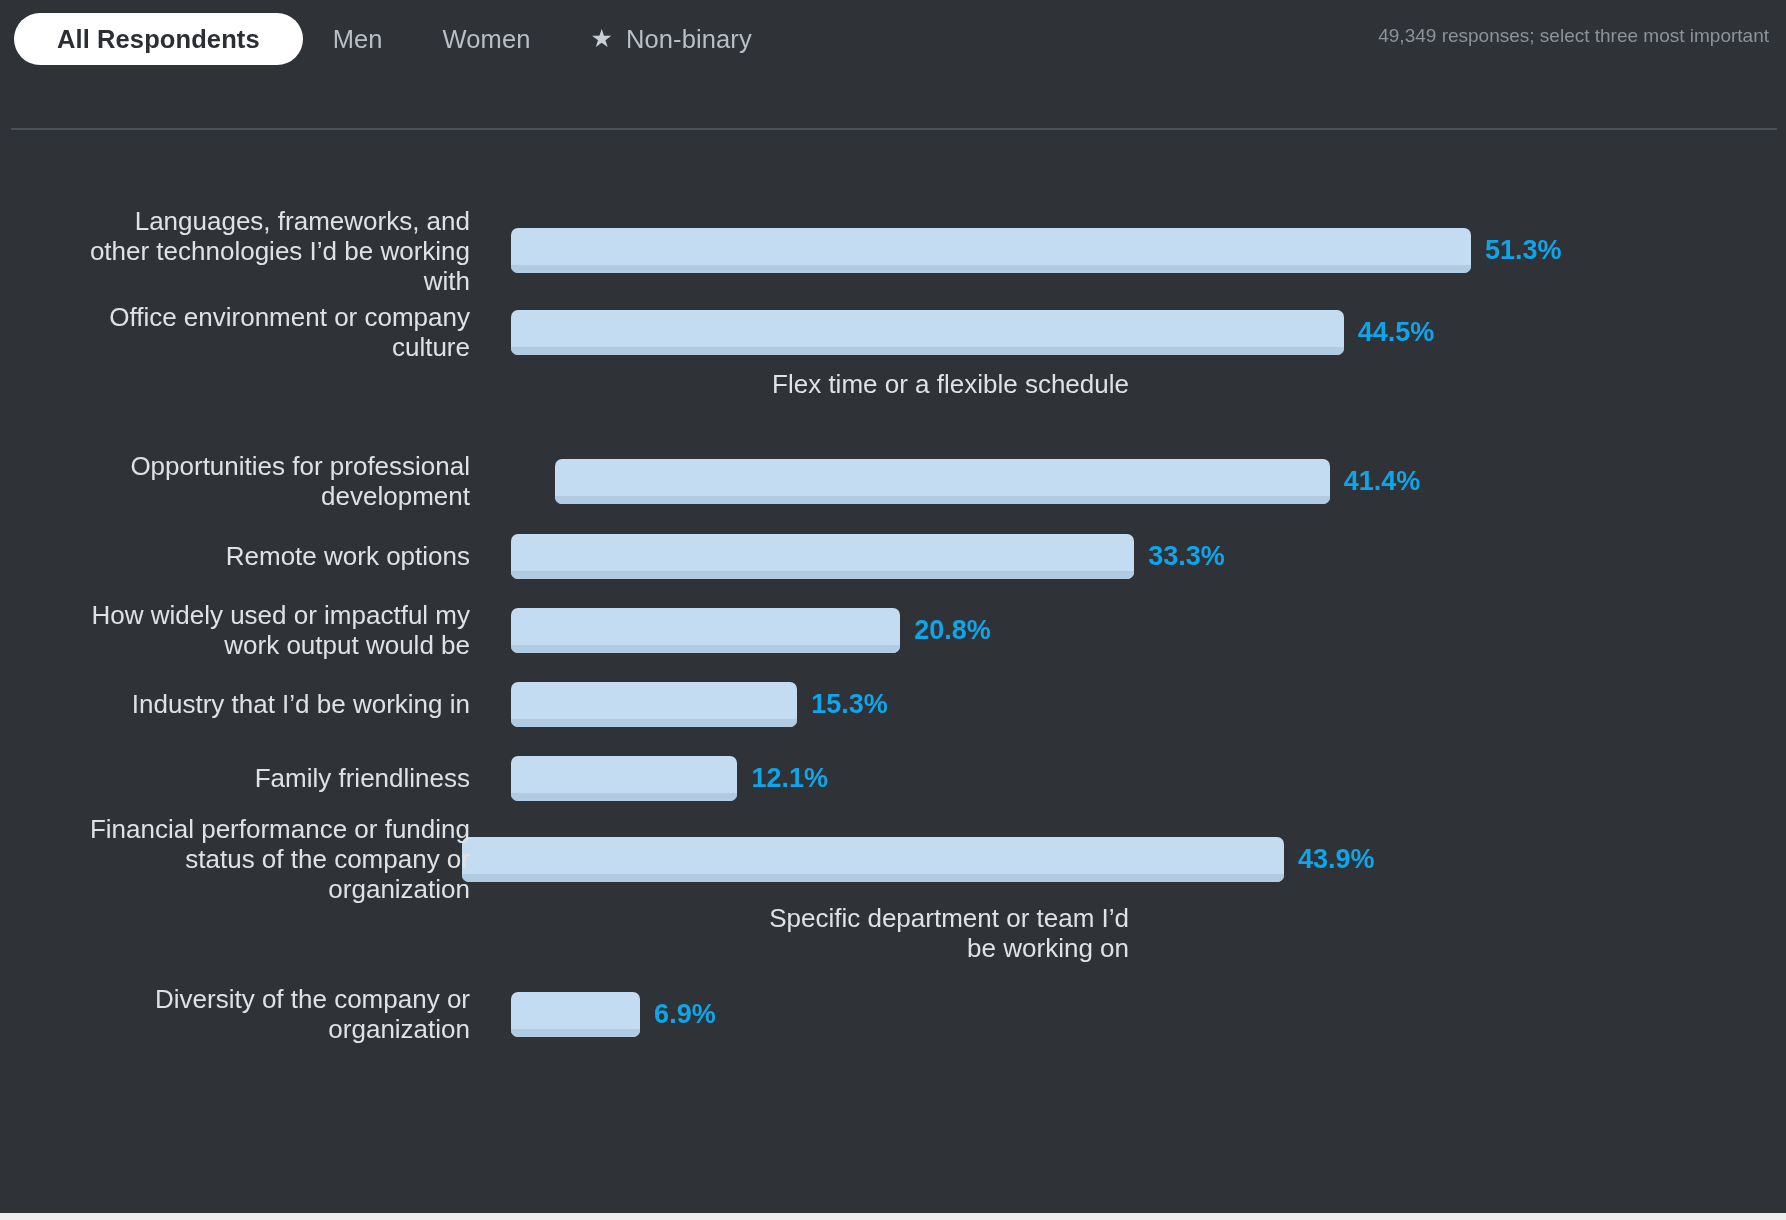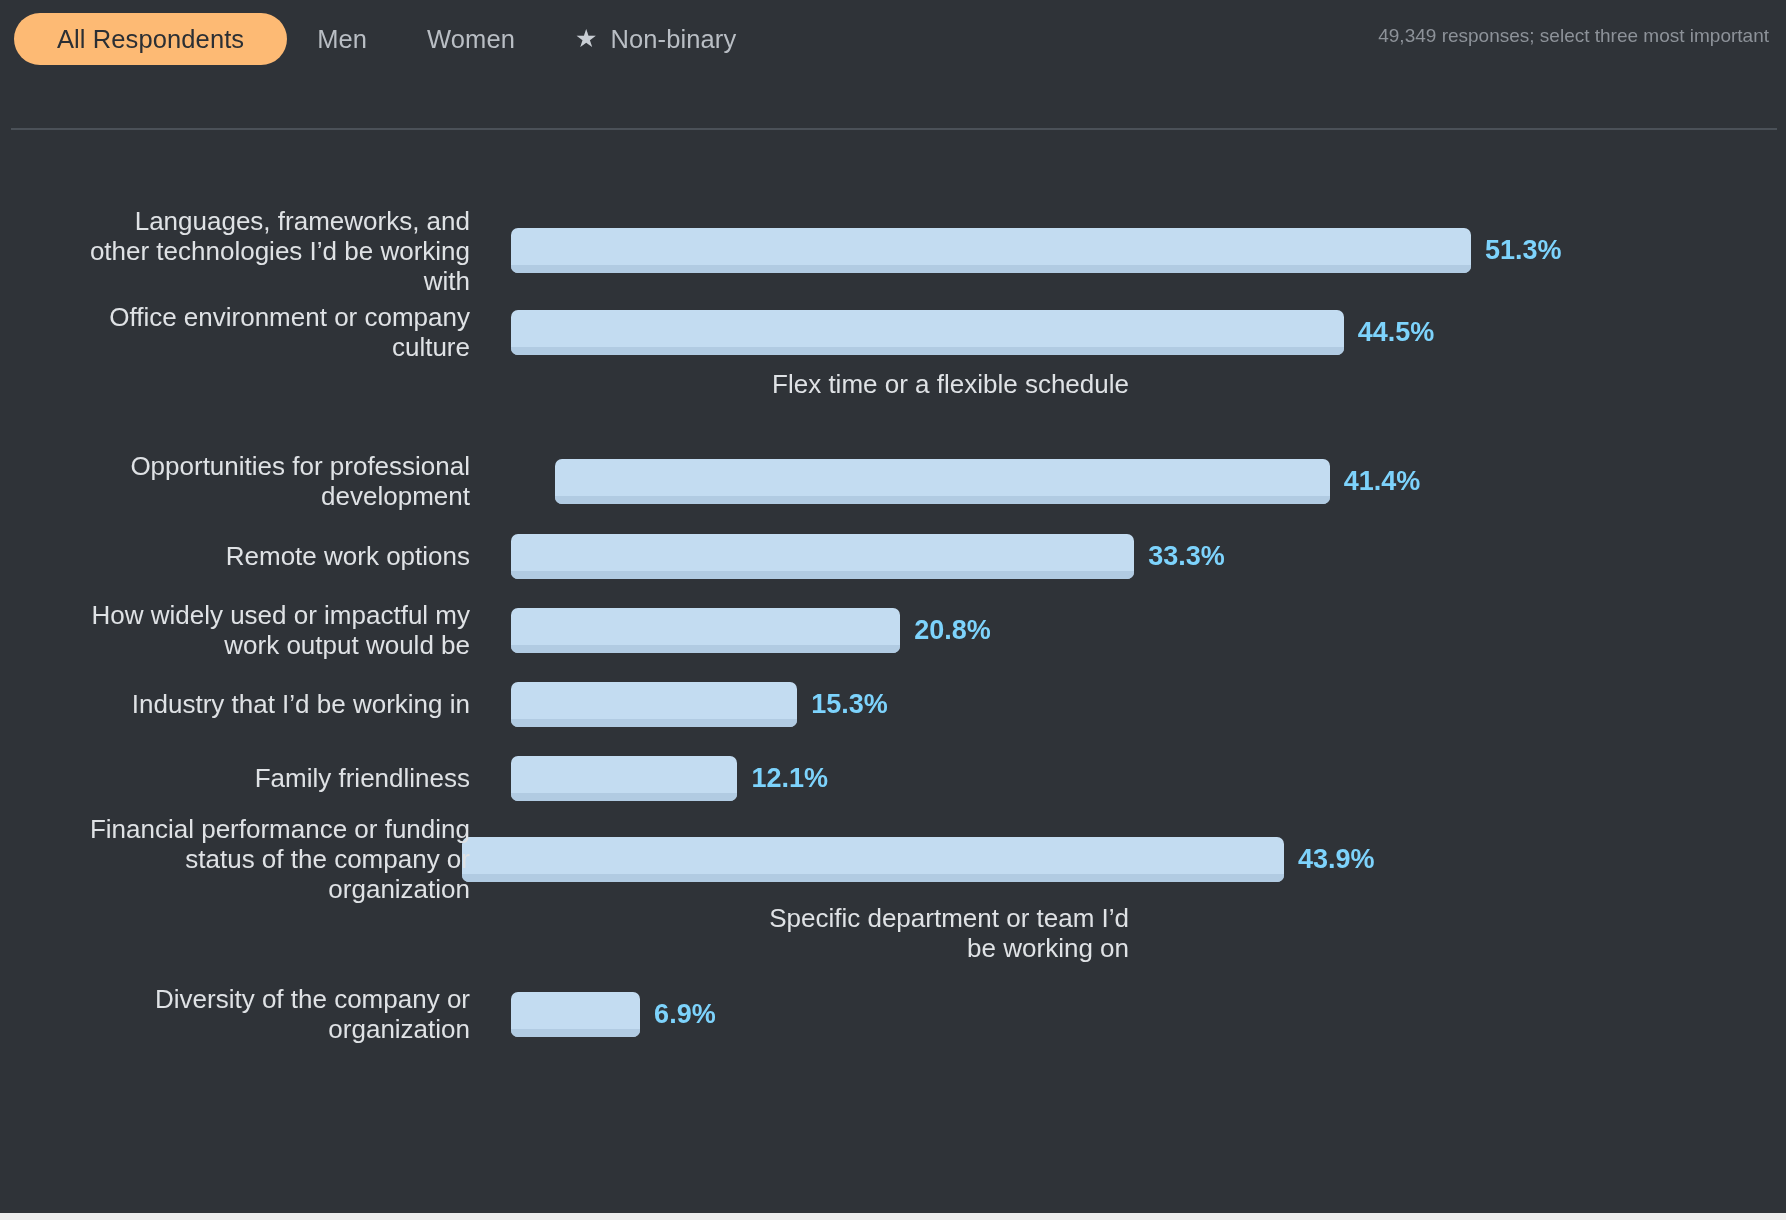--- a/index.html
+++ b/index.html
@@ -48,23 +48,24 @@
     padding: 0 30px;
     border-radius: 26px;
     font-size: 25.5px;
     color: #b9bec4;
     white-space: nowrap;
     cursor: pointer;
     letter-spacing: 0.1px;
   }
 
   .tab.active {
-    background: #fdba74;
+    background: #ffffff;
     color: #2b2f34;
     padding: 12px 43px;
+    font-weight: bold;
   }
 
   .tab .star {
     display: inline-block;
     font-size: 25px;
     color: #c9ced4;
     margin-right: 13px;
     line-height: 1;
     position: relative;
     top: -1px;
@@ -148,21 +149,21 @@
     height: 8px;
     background: #b1cbe2;
     border-bottom-left-radius: 7px;
     border-bottom-right-radius: 7px;
   }
 
   .bar-value {
     margin-left: 14px;
     font-size: 27px;
     font-weight: bold;
-    color: #7dd3fc;
+    color: #0ea5e9;
     white-space: nowrap;
   }
 
   .footer-edge {
     position: absolute;
     left: 0;
     top: 1213px;
     width: 1786px;
     height: 7px;
     background: #eeeeee;

